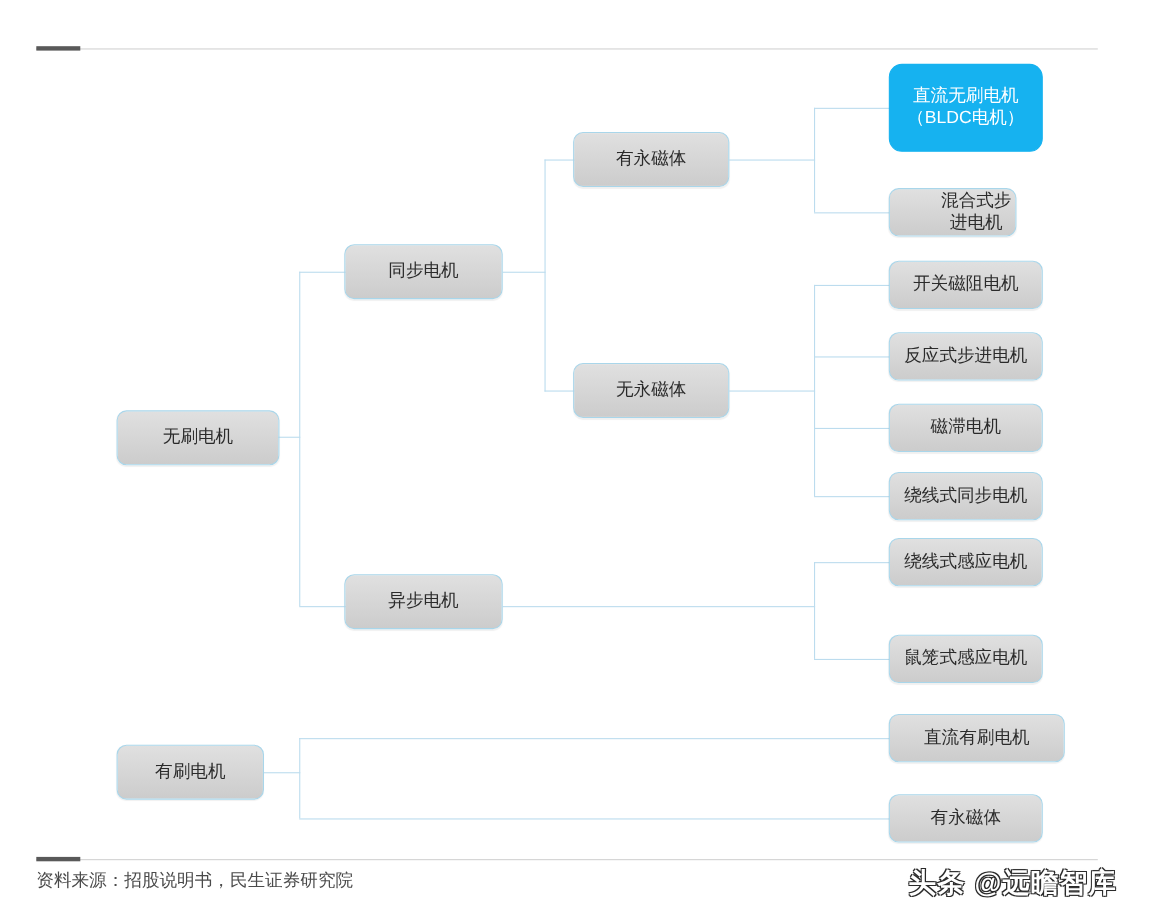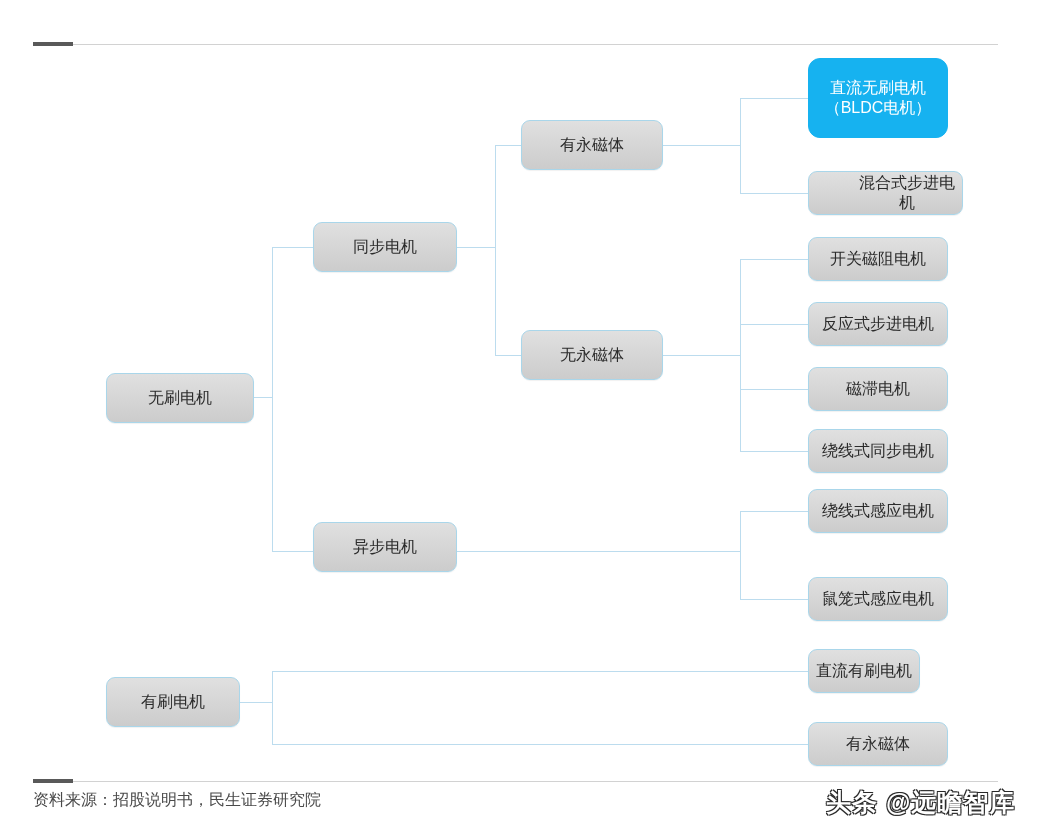--- a/index.html
+++ b/index.html
@@ -110,35 +110,35 @@
 
     <div class="node" style="left:313px;top:472px;width:144px;height:50px;">异步电机</div>
 
     <div class="node" style="left:521px;top:70px;width:142px;height:50px;">有永磁体</div>
 
     <div class="node" style="left:521px;top:280px;width:142px;height:50px;">无永磁体</div>
 
     <div class="node highlight" style="left:808px;top:8px;width:140px;height:80px;">直流无刷电机
 （BLDC电机）</div>
 
-    <div class="node" style="left:808px;top:121px;width:155px;height:44px;padding-left:43px;">混合式步进电机</div>
+    <div class="node" style="left:808px;top:121px;width:116px;height:44px;padding-left:43px;">混合式步进电机</div>
 
     <div class="node" style="left:808px;top:187px;width:140px;height:44px;">开关磁阻电机</div>
 
     <div class="node" style="left:808px;top:252px;width:140px;height:44px;">反应式步进电机</div>
 
     <div class="node" style="left:808px;top:317px;width:140px;height:44px;">磁滞电机</div>
 
     <div class="node" style="left:808px;top:439px;width:140px;height:44px;">绕线式感应电机</div>
 
     <div class="node" style="left:808px;top:379px;width:140px;height:44px;">绕线式同步电机</div>
 
     <div class="node" style="left:808px;top:527px;width:140px;height:44px;">鼠笼式感应电机</div>
 
-    <div class="node" style="left:808px;top:599px;width:112px;height:44px;">直流有刷电机</div>
+    <div class="node" style="left:808px;top:599px;width:160px;height:44px;">直流有刷电机</div>
 
     <div class="node" style="left:808px;top:672px;width:140px;height:44px;">有永磁体</div>
 
   </div>
 
   <div class="rule rule-bot"></div>
   <div class="rule rule-bot-thick"></div>
   <div class="source">资料来源：招股说明书，民生证券研究院</div>
   <div class="watermark">头条 @远瞻智库</div>
 

